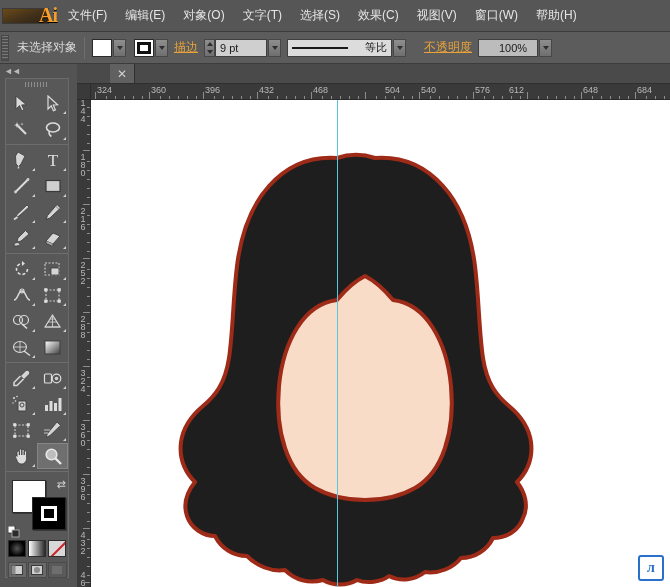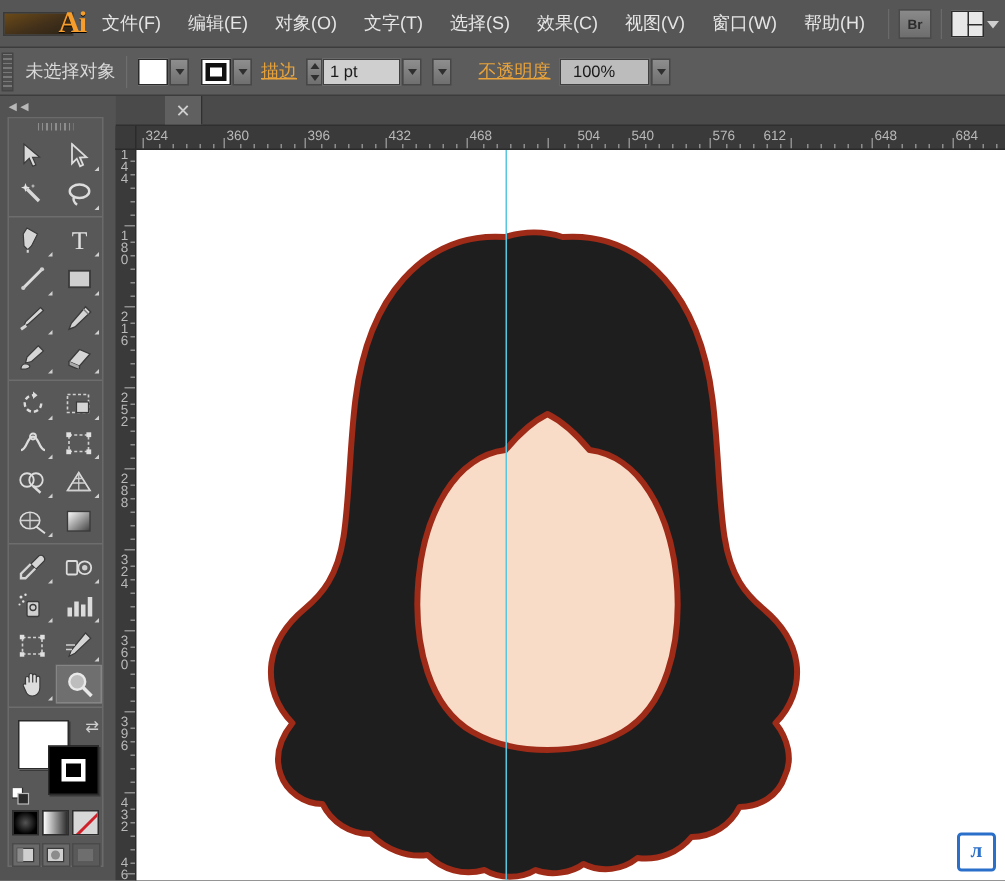--- a/index.html
+++ b/index.html
@@ -153,21 +153,21 @@
   .profile-field {
     width: 92px; height: 18px;
     background: #dcdcdc; border: 1px solid #3f3f3f;
     display:flex; align-items:center; gap:5px;
     padding: 0 4px; font-size: 11px; color:#1a1a1a;
   }
   .dot-sm { width:3px;height:3px;border-radius:50%;background:#1a1a1a; }
   .opacity-field {
     width: 60px; height: 18px;
     background: #bcbcbc; border: 1px solid #3f3f3f;
-    display:flex; align-items:center; padding: 0 8px;
+    display:flex; align-items:center; padding: 0 20px;
     font-size: 11px; color:#1a1a1a;
   }
 
   
   .tabbar {
     position: absolute; left: 77px; top: 64px;
     width: 593px; height: 20px;
     background: #4a4a4a;
     border-bottom: 1px solid #2f2f2f;
     display: flex; align-items: stretch;
@@ -343,29 +343,20 @@
       <div class="menu-item">文件(F)</div>
       <div class="menu-item">编辑(E)</div>
       <div class="menu-item">对象(O)</div>
       <div class="menu-item">文字(T)</div>
       <div class="menu-item">选择(S)</div>
       <div class="menu-item">效果(C)</div>
       <div class="menu-item">视图(V)</div>
       <div class="menu-item">窗口(W)</div>
       <div class="menu-item">帮助(H)</div>
     </div>
-    <div class="menubar-right">
-      <div class="mb-sep"></div>
-      <div class="br-btn">Br</div>
-      <div class="mb-sep"></div>
-      <div class="ws-btn">
-        <div class="ws-grid"></div>
-        <div class="tri-down"></div>
-      </div>
-    </div>
   </div>
 
   <div class="controlbar">
     <div class="grip"></div>
     <div class="cb-label">未选择对象</div>
     <div class="cb-sep"></div>
 
     <div style="display:flex;align-items:center;">
       <div class="swatch-box"></div>
       <div class="mini-drop">
@@ -382,28 +373,32 @@
         </div>
     </div>
 
     <div class="link-label">描边</div>
 
     <div style="display:flex;align-items:center;">
       <div class="spin">
         <div class="tu"></div>
         <div class="td"></div>
       </div>
-      <div class="field field-wide">1 pt</div>
+      <div class="field field-wide">9 pt</div>
       <div class="mini-drop">
           <div class="tri"></div>
         </div>
     </div>
 
     <div style="width:6px"></div>
     <div style="display:flex;align-items:center;">
+      <div class="stroke-style-field">
+        <span class="stroke-line"></span>
+        <span>等比</span>
+      </div>
       <div class="mini-drop">
           <div class="tri"></div>
         </div>
     </div>
 
     <div style="width:6px"></div>
 
     <div style="width:6px"></div>
     <div class="link-label">不透明度</div>
     <div style="display:flex;align-items:center;">

